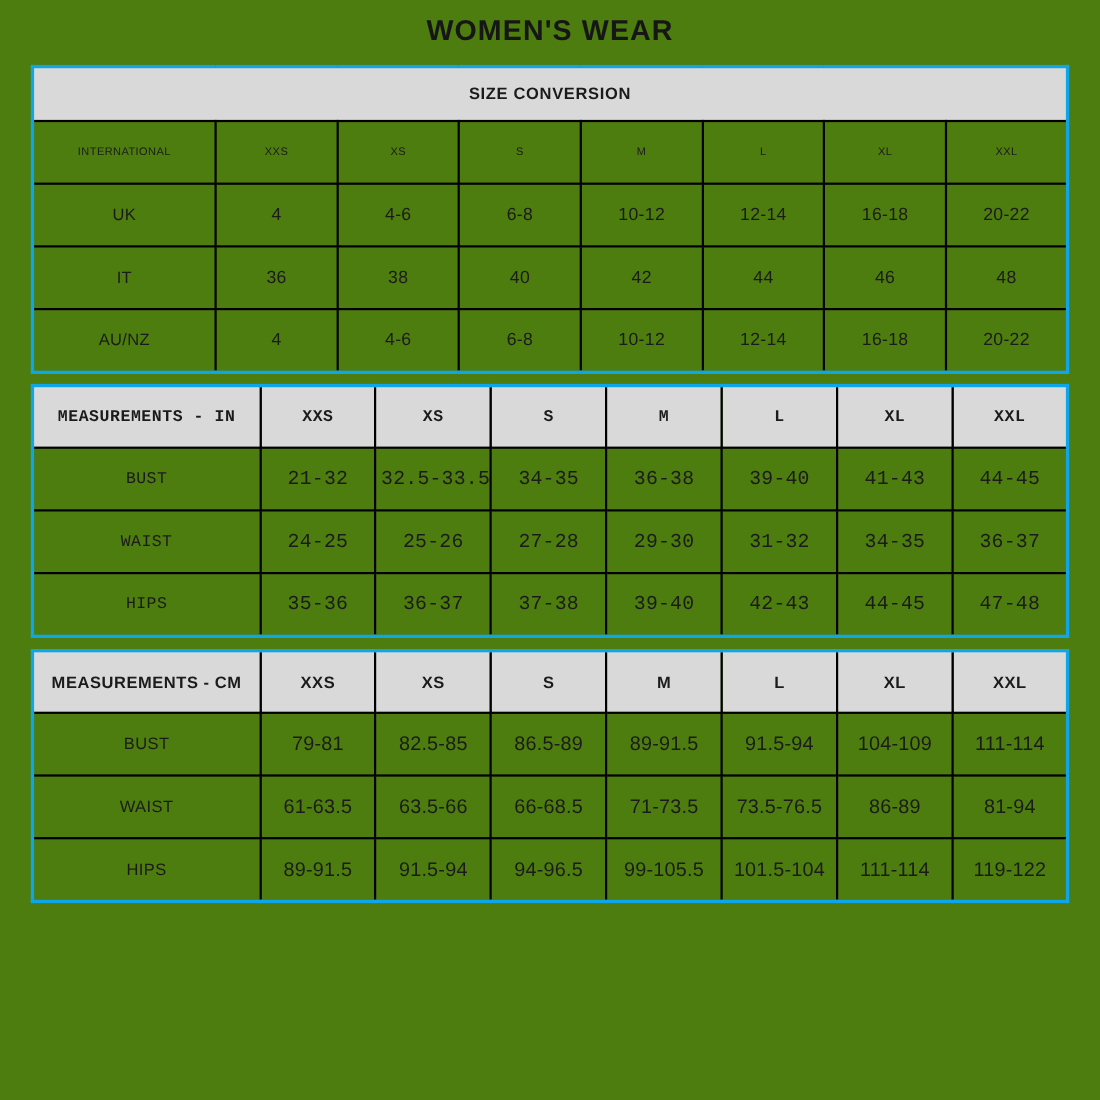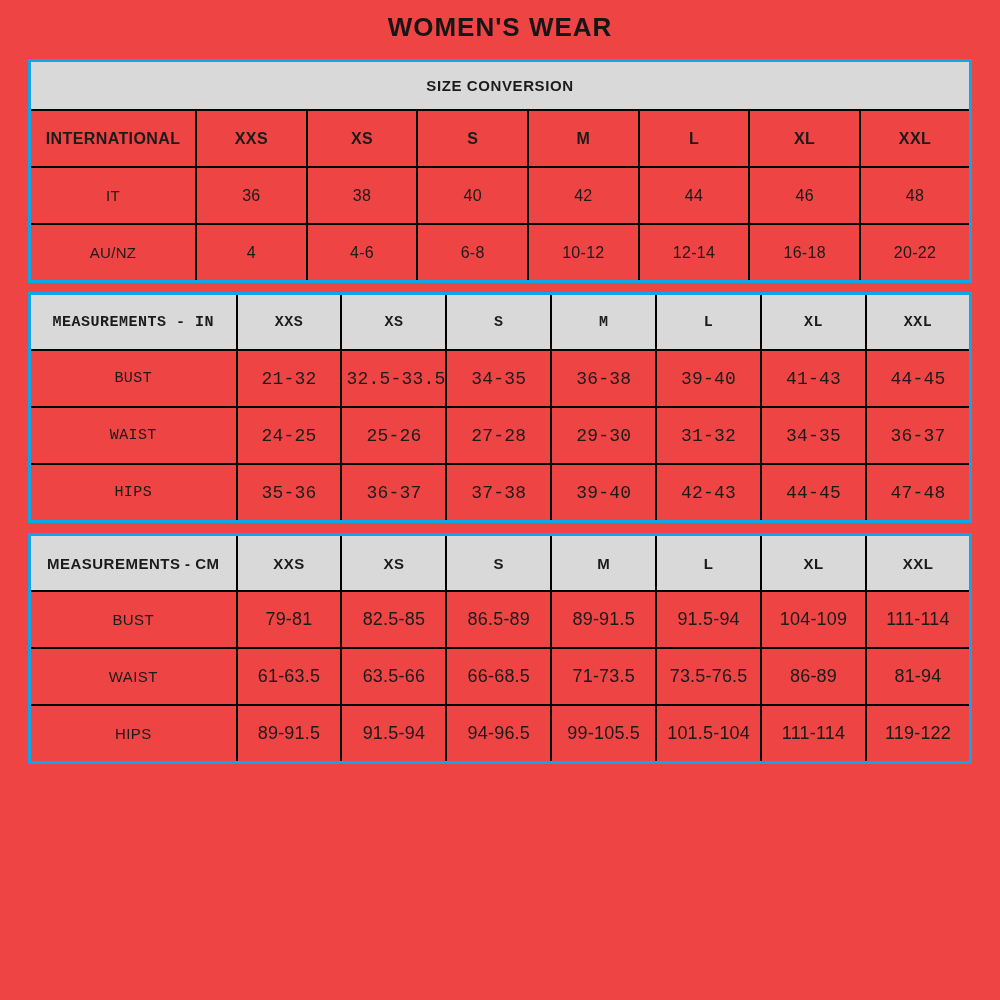--- a/index.html
+++ b/index.html
@@ -5,21 +5,21 @@
   html, body {
     margin: 0;
     padding: 0;
     background: #ffffff;
     font-family: "Liberation Sans", sans-serif;
     color: #1b1b1b;
   }
   .page {
     width: 1000px;
     height: 1000px;
-    background: #ef4444;
+    background: #4d7c0f;
     box-sizing: border-box;
     padding-top: 12px;
   }
   .page-title {
     text-align: center;
     font-size: 26px;
     font-weight: bold;
     letter-spacing: 1px;
     margin: 0 0 16px 0;
     color: #161616;
@@ -41,21 +41,21 @@
   }
   
   .t1 { margin-bottom: 9px; }
   .t1 .band-cell {
     background: #d9d9d9;
     height: 47px;
     font-weight: bold;
     font-size: 15px;
     letter-spacing: 0.6px;
   }
-  .t1 thead .col-head { height: 55px; font-size: 16px; letter-spacing: 0.4px; font-weight: bold; }
+  .t1 thead .col-head { height: 55px; font-size: 10px; letter-spacing: 0.4px; font-weight: normal; }
   .t1 tbody td { height: 55px; font-size: 16px; letter-spacing: 0.3px; }
   .t1 tbody td.row-label { font-size: 15px; }
   
   .t2 { margin-bottom: 10px; font-family: Liberation Mono, monospace; }
   .t2 thead td, .t3 thead td {
     background: #d9d9d9;
     height: 54px;
     font-weight: bold;
     font-size: 15px;
     letter-spacing: 0.5px;
@@ -91,20 +91,30 @@
         <td class="col-head">XS</td>
         <td class="col-head">S</td>
         <td class="col-head">M</td>
         <td class="col-head">L</td>
         <td class="col-head">XL</td>
         <td class="col-head">XXL</td>
       </tr>
     </thead>
     <tbody>
         <tr>
+          <td class="row-label">UK</td>
+          <td>4</td>
+          <td>4-6</td>
+          <td>6-8</td>
+          <td>10-12</td>
+          <td>12-14</td>
+          <td>16-18</td>
+          <td>20-22</td>
+        </tr>
+        <tr>
           <td class="row-label">IT</td>
           <td>36</td>
           <td>38</td>
           <td>40</td>
           <td>42</td>
           <td>44</td>
           <td>46</td>
           <td>48</td>
         </tr>
         <tr>

